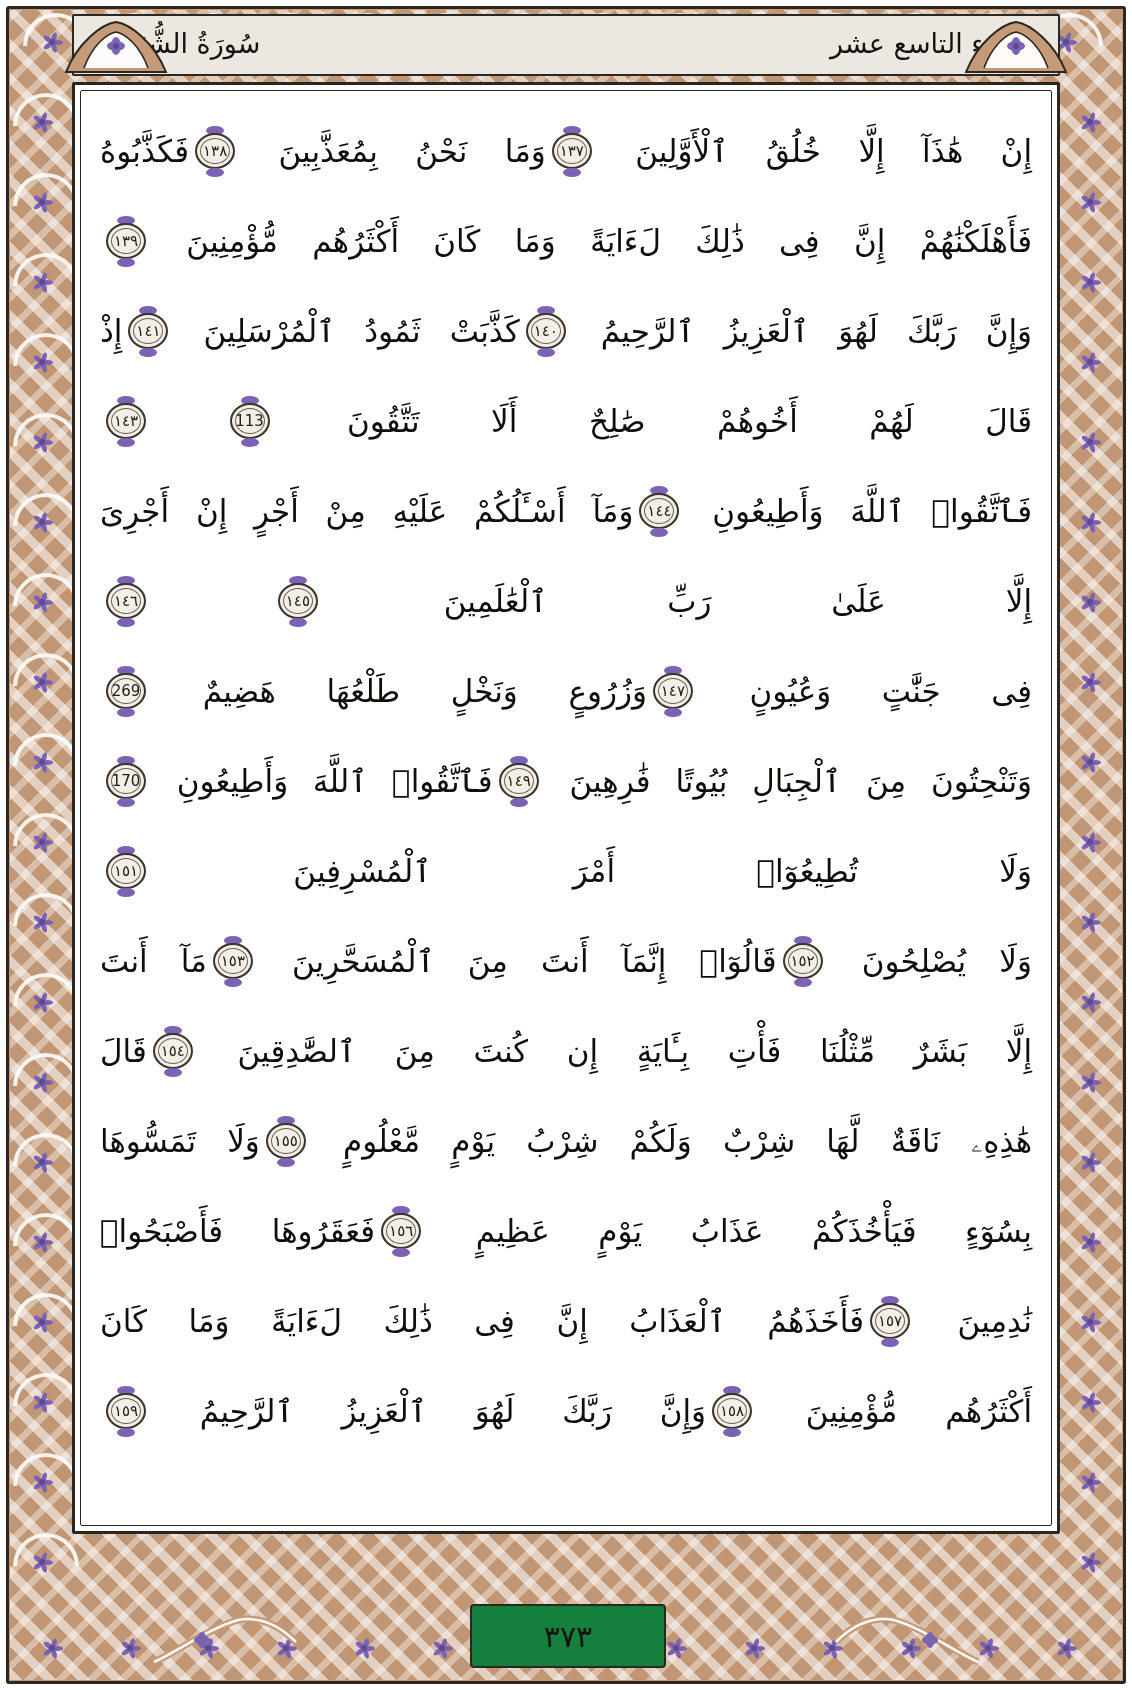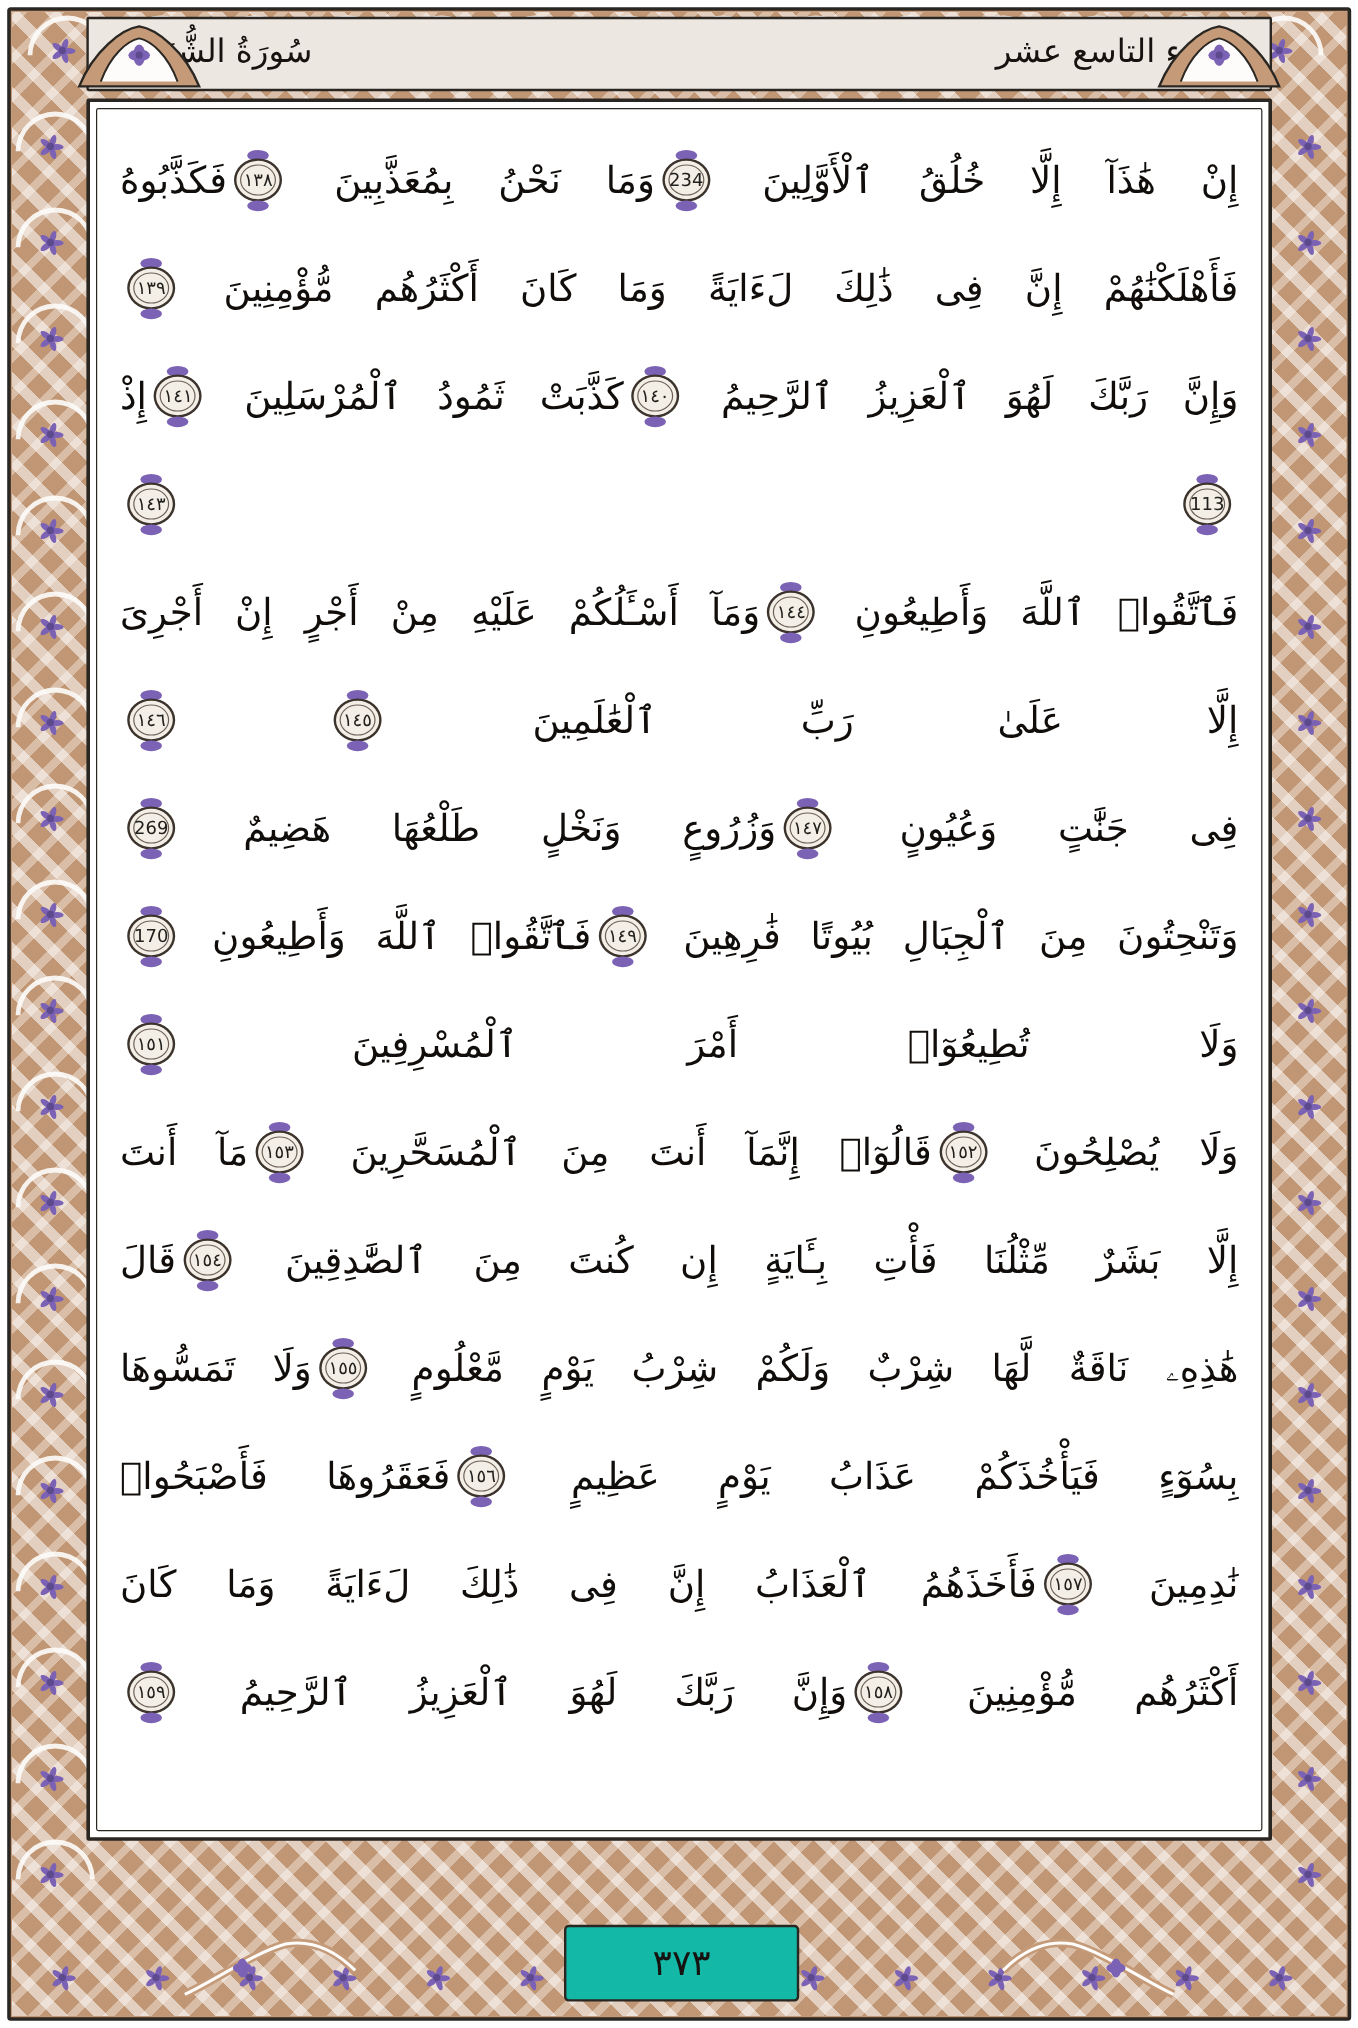--- a/index.html
+++ b/index.html
@@ -211,21 +211,21 @@
   .marker .petal-top { top: -2px; }
   .marker .petal-bottom { bottom: -3px; }
 
   
   .footer-band {
     position: absolute;
     left: 50%;
     bottom: 22px;
     margin-left: -96px;
     width: 192px; height: 60px;
-    background: #14b8a6;
+    background: #15803d;
     border: 2px solid #2a2622;
     border-radius: 4px;
     display: flex;
     align-items: center;
     justify-content: center;
   }
   .footer-band .pnum {
     font-family: "DejaVu Sans", sans-serif;
     font-size: 30px;
     color: #16120f;
@@ -829,33 +829,33 @@
     <path d="M28 56 C 36 34, 50 22, 60 20 C 70 22, 84 34, 92 56" fill="#fdfcfa" stroke="#2a2622" stroke-width="1.6"></path>
     <ellipse cx="60" cy="34" rx="9" ry="5" fill="#7b62b5"></ellipse>
     <ellipse cx="60" cy="34" rx="5" ry="9" fill="#7b62b5"></ellipse>
     <circle cx="60" cy="34" r="3" fill="#5d4a8e"></circle>
   </svg>
 
   <div class="frame-inner"></div>
 
   <div class="mushaf" id="mushaf">
       <div class="aya-line"><span>إِنْ هَٰذَآ إِلَّا خُلُقُ ٱلْأَوَّلِينَ</span> <span class="marker"><span class="petal-top"></span><span class="disc">
-            <span class="num">234</span>
+            <span class="num">١٣٧</span>
           </span><span class="petal-bottom"></span></span><span>وَمَا نَحْنُ بِمُعَذَّبِينَ</span> <span class="marker"><span class="petal-top"></span><span class="disc">
             <span class="num">١٣٨</span>
           </span><span class="petal-bottom"></span></span><span>فَكَذَّبُوهُ</span> </div>
       <div class="aya-line"><span>فَأَهْلَكْنَٰهُمْ إِنَّ فِى ذَٰلِكَ لَءَايَةً وَمَا كَانَ أَكْثَرُهُم مُّؤْمِنِينَ</span> <span class="marker"><span class="petal-top"></span><span class="disc">
             <span class="num">١٣٩</span>
           </span><span class="petal-bottom"></span></span></div>
       <div class="aya-line"><span>وَإِنَّ رَبَّكَ لَهُوَ ٱلْعَزِيزُ ٱلرَّحِيمُ</span> <span class="marker"><span class="petal-top"></span><span class="disc">
             <span class="num">١٤٠</span>
           </span><span class="petal-bottom"></span></span><span>كَذَّبَتْ ثَمُودُ ٱلْمُرْسَلِينَ</span> <span class="marker"><span class="petal-top"></span><span class="disc">
             <span class="num">١٤١</span>
           </span><span class="petal-bottom"></span></span><span>إِذْ</span> </div>
-      <div class="aya-line"> <span class="marker"><span class="petal-top"></span><span class="disc">
+      <div class="aya-line"><span>قَالَ لَهُمْ أَخُوهُمْ صَٰلِحٌ أَلَا تَتَّقُونَ</span> <span class="marker"><span class="petal-top"></span><span class="disc">
             <span class="num">113</span>
           </span><span class="petal-bottom"></span></span> <span class="marker"><span class="petal-top"></span><span class="disc">
             <span class="num">١٤٣</span>
           </span><span class="petal-bottom"></span></span></div>
       <div class="aya-line"><span>فَٱتَّقُوا۟ ٱللَّهَ وَأَطِيعُونِ</span> <span class="marker"><span class="petal-top"></span><span class="disc">
             <span class="num">١٤٤</span>
           </span><span class="petal-bottom"></span></span><span>وَمَآ أَسْـَٔلُكُمْ عَلَيْهِ مِنْ أَجْرٍ إِنْ أَجْرِىَ</span> </div>
       <div class="aya-line"><span>إِلَّا عَلَىٰ رَبِّ ٱلْعَٰلَمِينَ</span> <span class="marker"><span class="petal-top"></span><span class="disc">
             <span class="num">١٤٥</span>
           </span><span class="petal-bottom"></span></span> <span class="marker"><span class="petal-top"></span><span class="disc">

